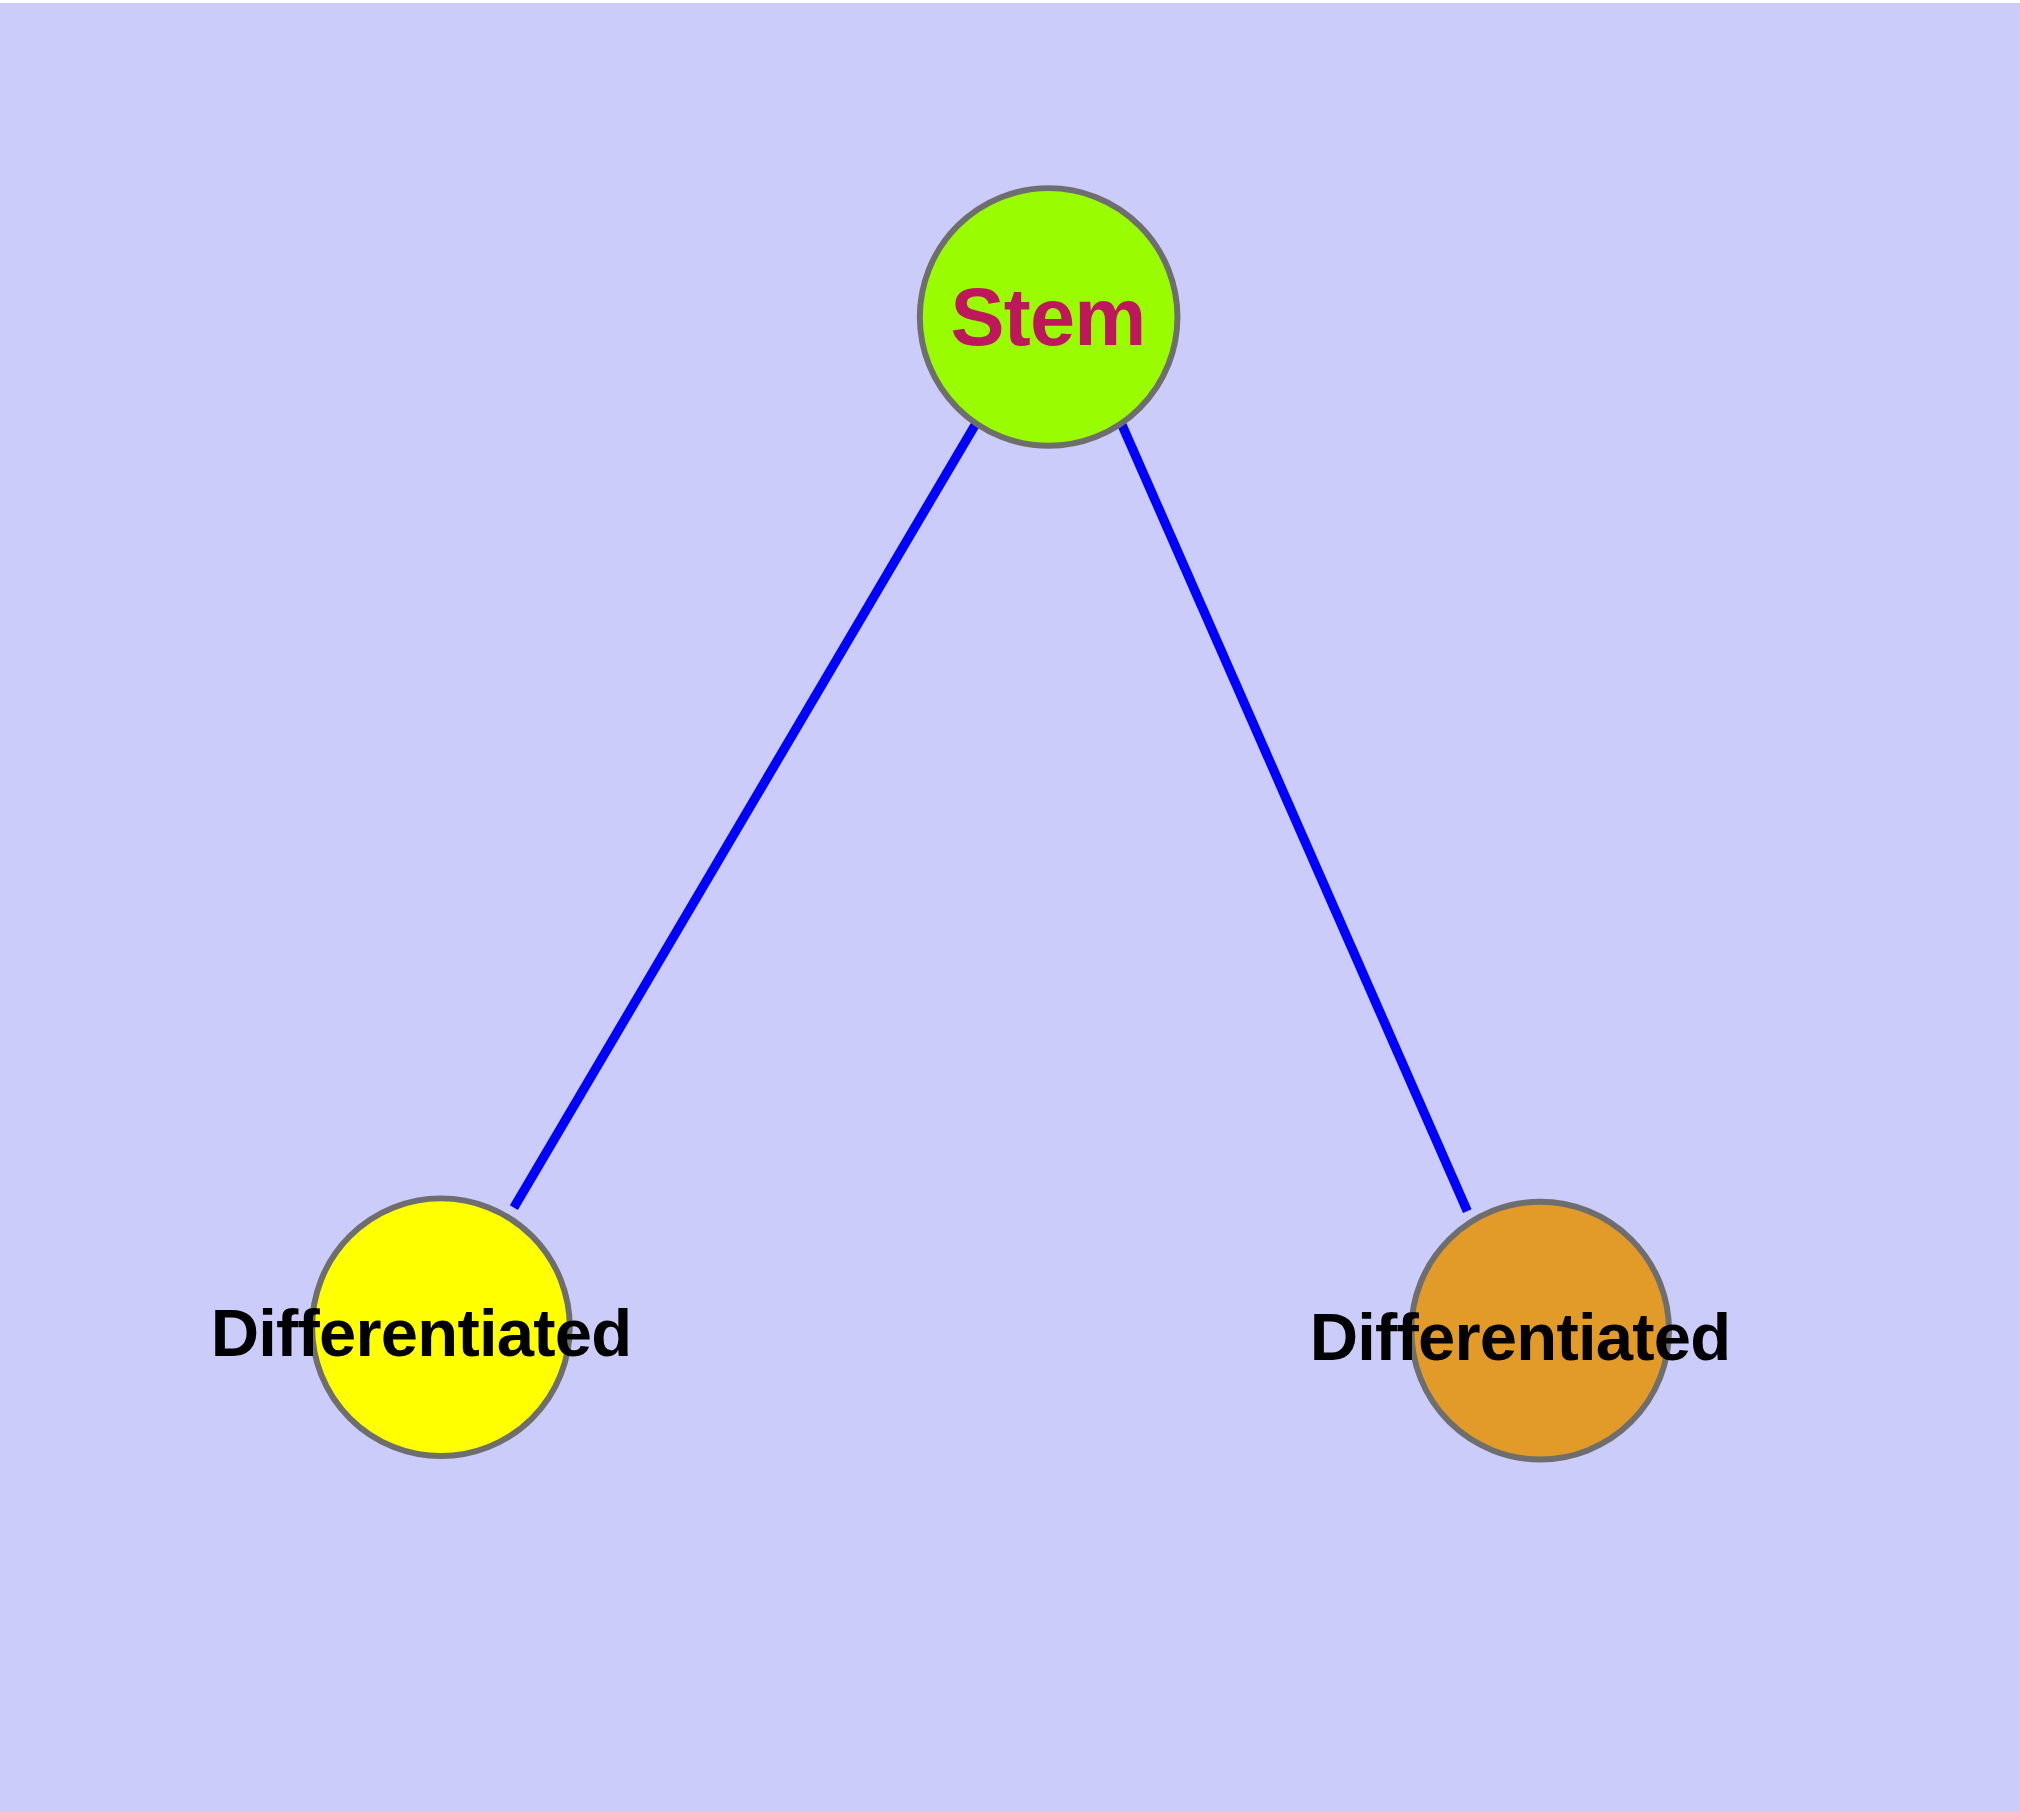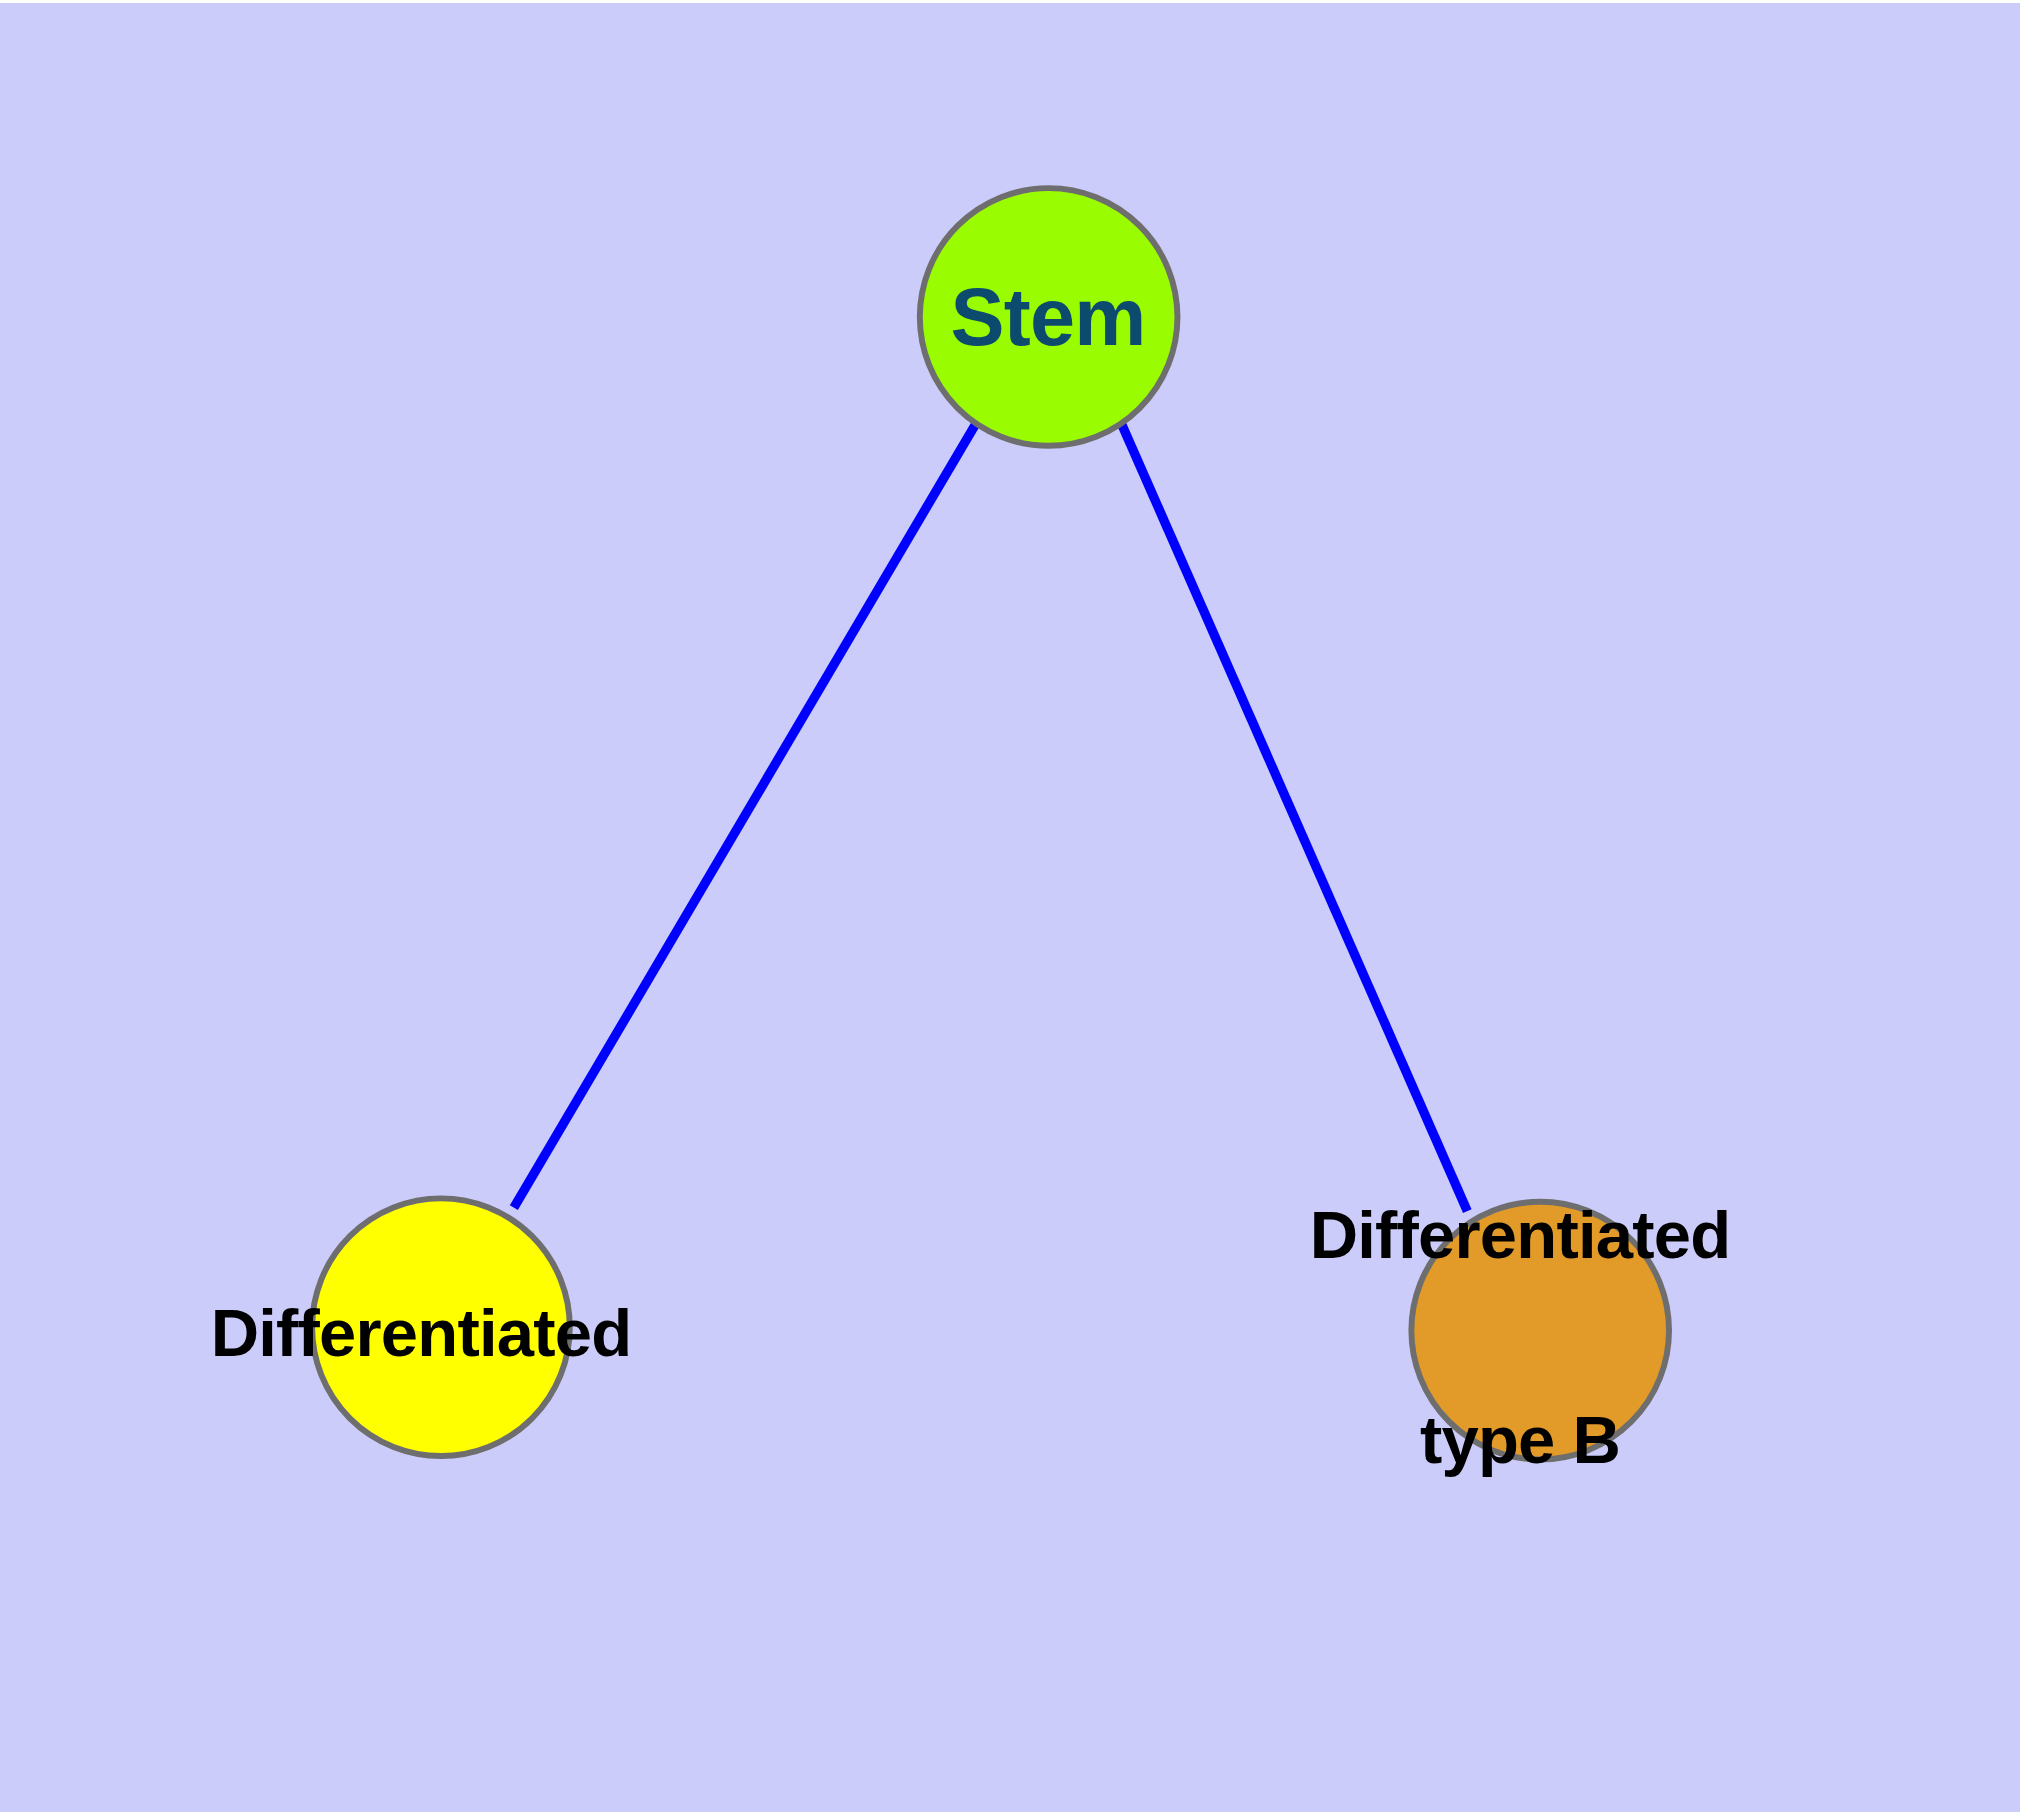--- a/index.html
+++ b/index.html
@@ -70,24 +70,23 @@
       <line id="edge-stem-to-a" x1="1151" y1="500" x2="606" y2="1425" stroke="#0000ff" stroke-width="11" stroke-linecap="butt"></line>
       <line id="edge-stem-to-b" x1="1323" y1="500" x2="1731" y2="1429" stroke="#0000ff" stroke-width="11" stroke-linecap="butt"></line>
     </g>
     <g>
       <circle id="node-stem" cx="1237" cy="374" r="152" fill="#9afc00" stroke="#6e6e6e" stroke-width="7"></circle>
       <circle id="node-diff-a" cx="520" cy="1566" r="152" fill="#ffff00" stroke="#6e6e6e" stroke-width="7"></circle>
       <circle id="node-diff-b" cx="1817" cy="1570" r="152" fill="#e29b28" stroke="#6e6e6e" stroke-width="7"></circle>
     </g>
   </svg>
 
-  <div class="node-label" id="label-stem" style="color: #0c4a6e;">Stem</div>
+  <div class="node-label" id="label-stem" style="color: #be185d;">Stem</div>
 
   <div class="node-label" id="label-type-a" style="color: rgb(0, 0, 0);">
     <div>Differentiated</div>
   </div>
 
   <div class="node-label" id="label-type-b" style="color: rgb(0, 0, 0);">
     <div>Differentiated</div>
-    <div>type B</div>
   </div>
 </div>
 
 
 </body></html>

